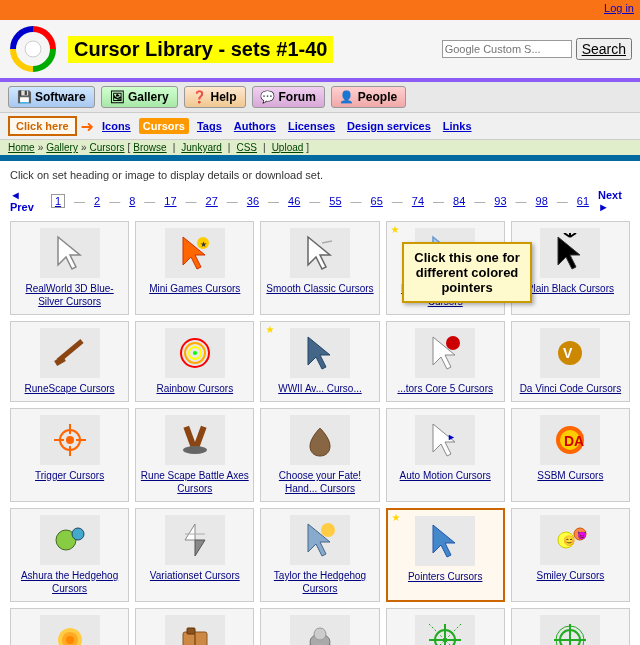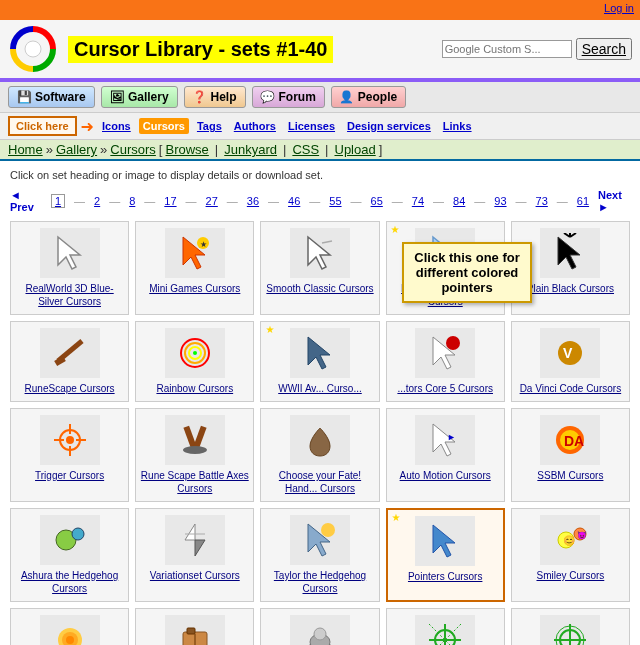--- a/index.html
+++ b/index.html
@@ -22,21 +22,21 @@
     .nav-btn.help { background: linear-gradient(#ffe8d0, #f0c890); }
     .nav-btn.forum { background: linear-gradient(#f0d0f0, #d8a8d8); }
     .nav-btn.people { background: linear-gradient(#ffd0d0, #f0a8a8); }
 
     #sub-nav { background: #f0f0f0; display: flex; align-items: center; padding: 3px 8px; gap: 4px; border-bottom: 1px solid #ccc; position: relative; }
     .click-here-box { border: 2px solid #cc6600; padding: 2px 6px; font-size: 11px; font-weight: bold; color: #cc6600; background: #fff8ee; }
     .arrow-right { font-size: 16px; color: #ff6600; }
     .sub-nav-item { color: #0000cc; text-decoration: underline; cursor: pointer; font-size: 11px; font-weight: bold; padding: 2px 4px; text-align: center; }
     .sub-nav-item.active { background: #ff9900; color: #fff; text-decoration: none; border-radius: 2px; }
 
-    #breadcrumb { background: #e0eecc; padding: 2px 8px; font-size: 13px; display: flex; align-items: center; gap: 3px; border-bottom: 2px solid #0369a1; }
+    #breadcrumb { background: #e0eecc; padding: 2px 8px; font-size: 10px; display: flex; align-items: center; gap: 3px; border-bottom: 6px solid #0369a1; }
     #breadcrumb a { color: #004400; text-decoration: underline; }
     #breadcrumb span { color: #333; }
     .bc-sep { color: #666; }
     .bc-bracket { color: #333; }
     .bc-pipe { color: #999; margin: 0 3px; }
 
     #main { background: #ffffff; padding: 8px 10px; }
     #cursor-sets-title { font-size: 14px; font-weight: bold; margin-bottom: 4px; color: #000; }
     #cursor-sets-desc { font-size: 11px; color: #333; margin-bottom: 8px; }
 
@@ -140,21 +140,21 @@
     <span class="page-link">55</span>
     <span class="page-divider">—</span>
     <span class="page-link">65</span>
     <span class="page-divider">—</span>
     <span class="page-link">74</span>
     <span class="page-divider">—</span>
     <span class="page-link">84</span>
     <span class="page-divider">—</span>
     <span class="page-link">93</span>
     <span class="page-divider">—</span>
-    <span class="page-link">73</span>
+    <span class="page-link">98</span>
     <span class="page-divider">—</span>
     <span class="page-link">61</span>
     <span class="page-arrow">Next ►</span>
   </div>
 
   <div style="position:relative;">
     <div id="cursor-grid">
 
       <div class="cursor-cell">
         <div class="cursor-thumb">

